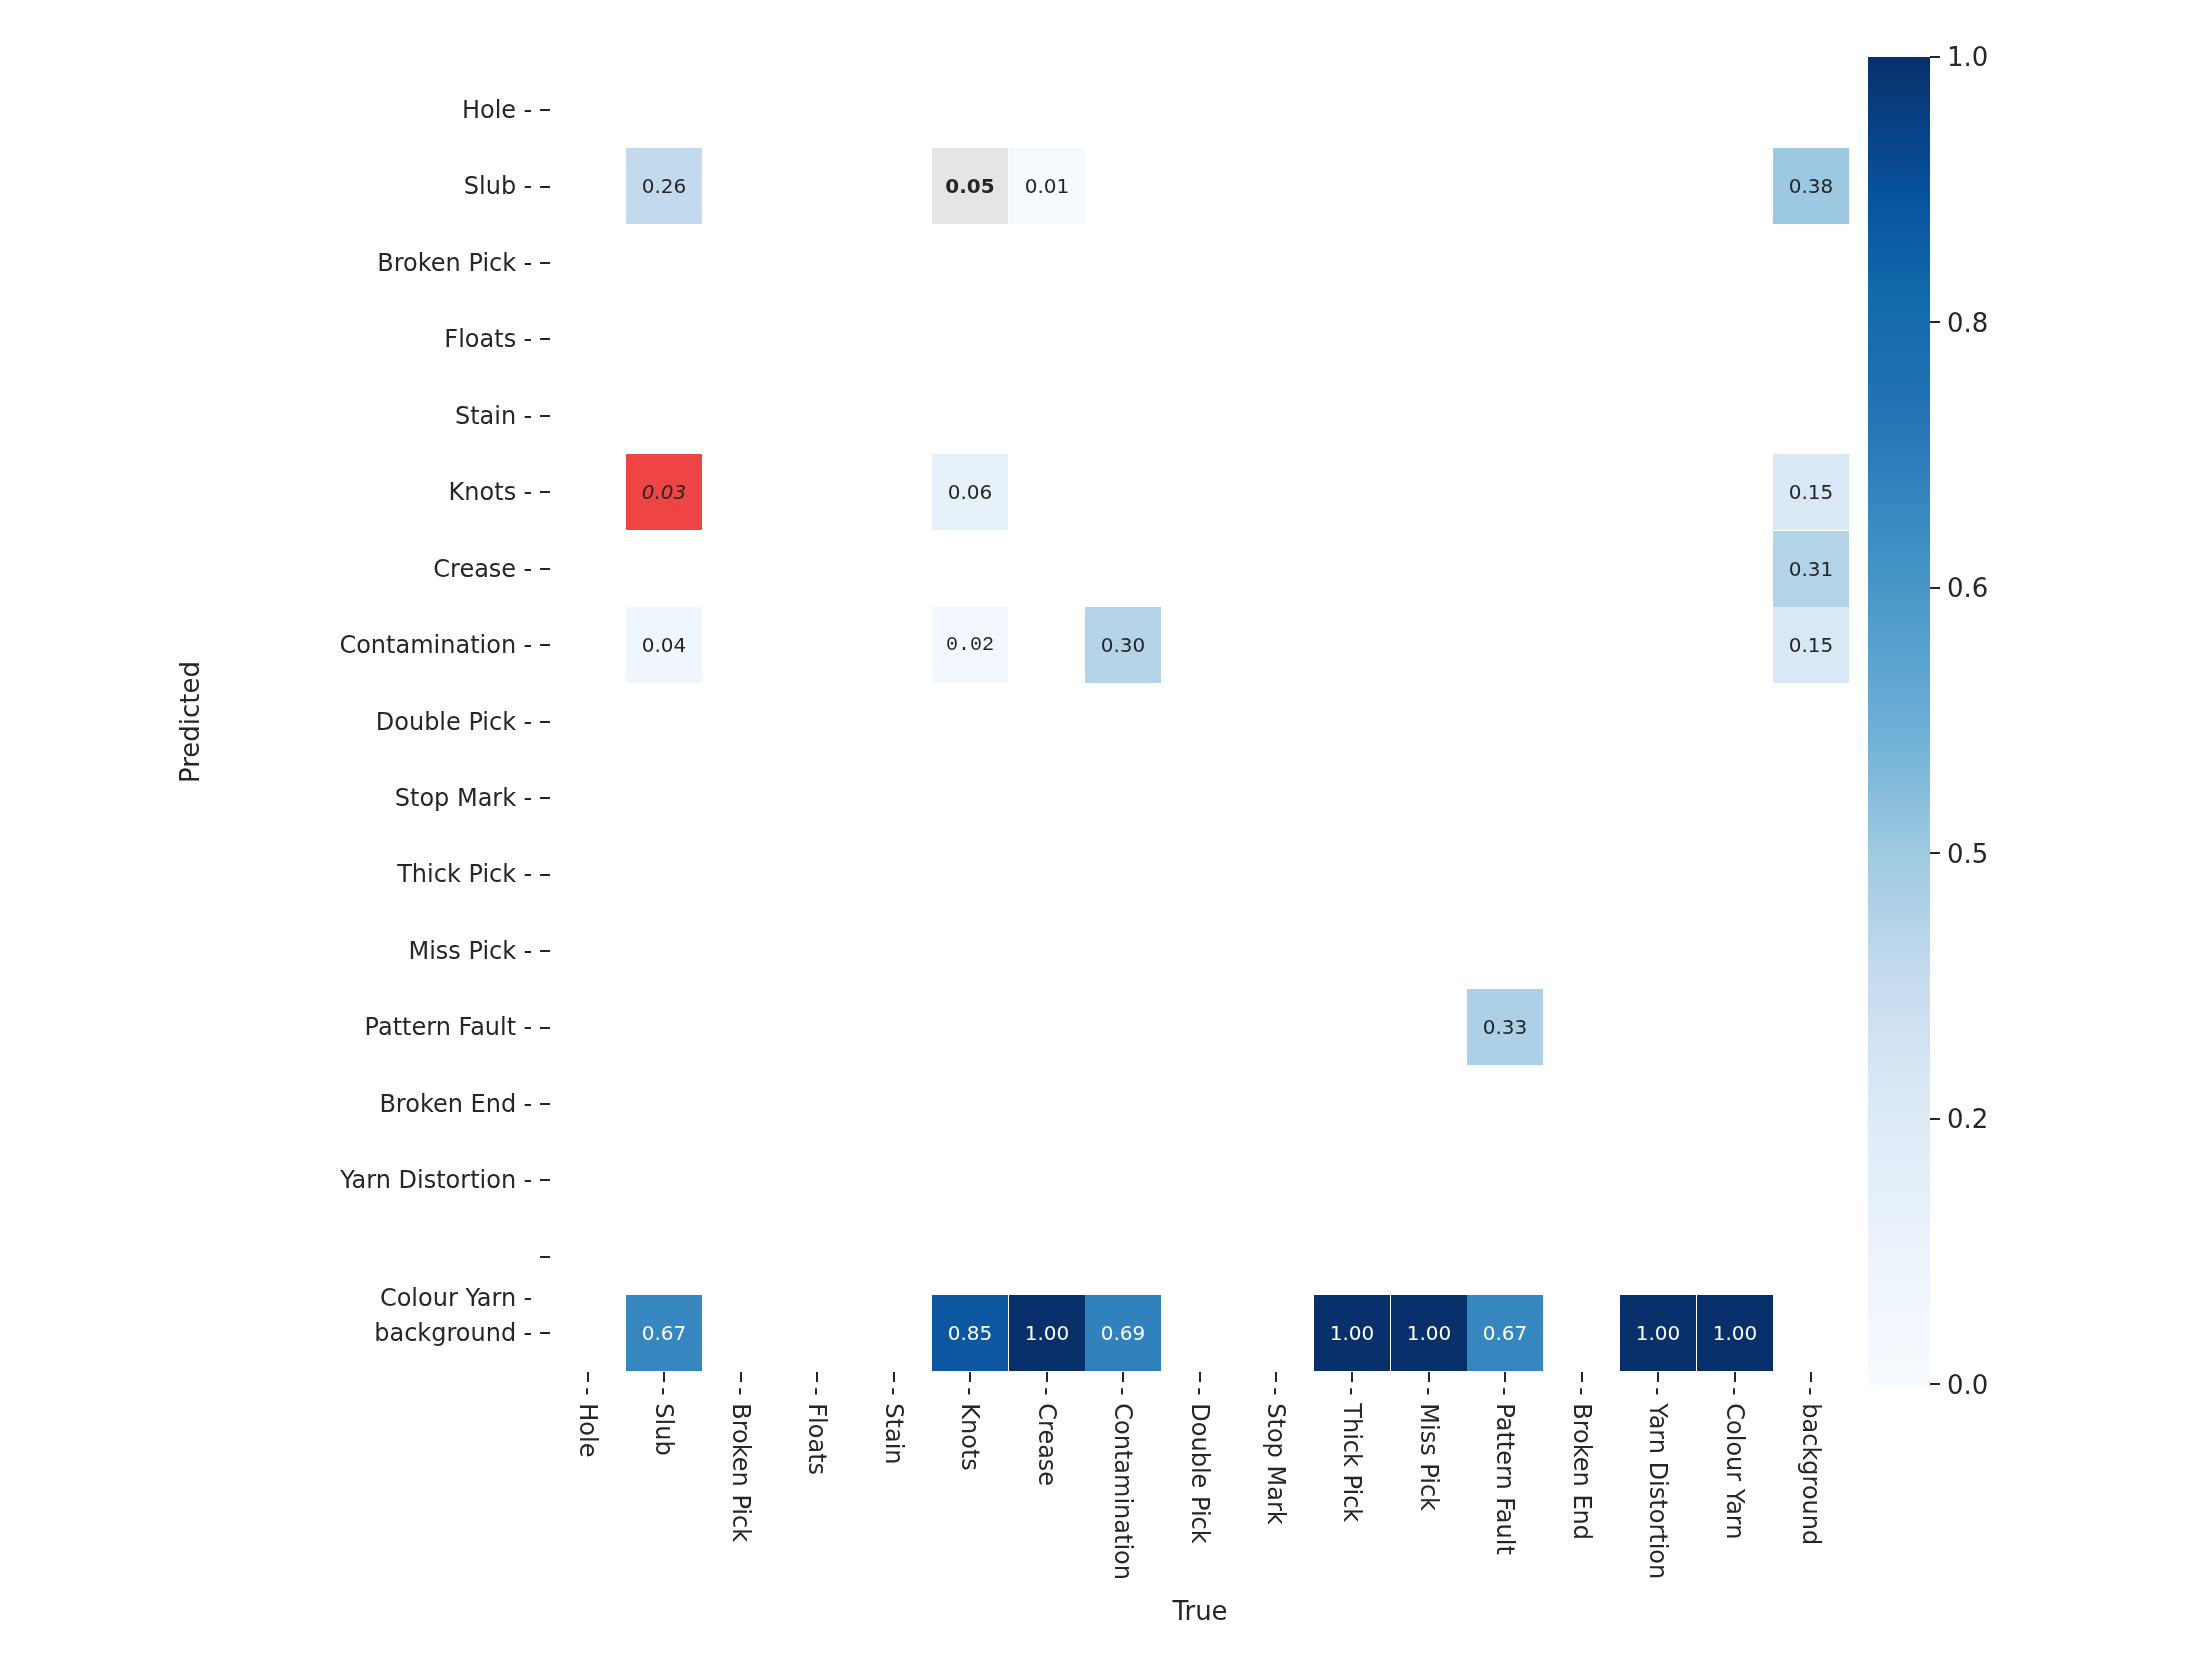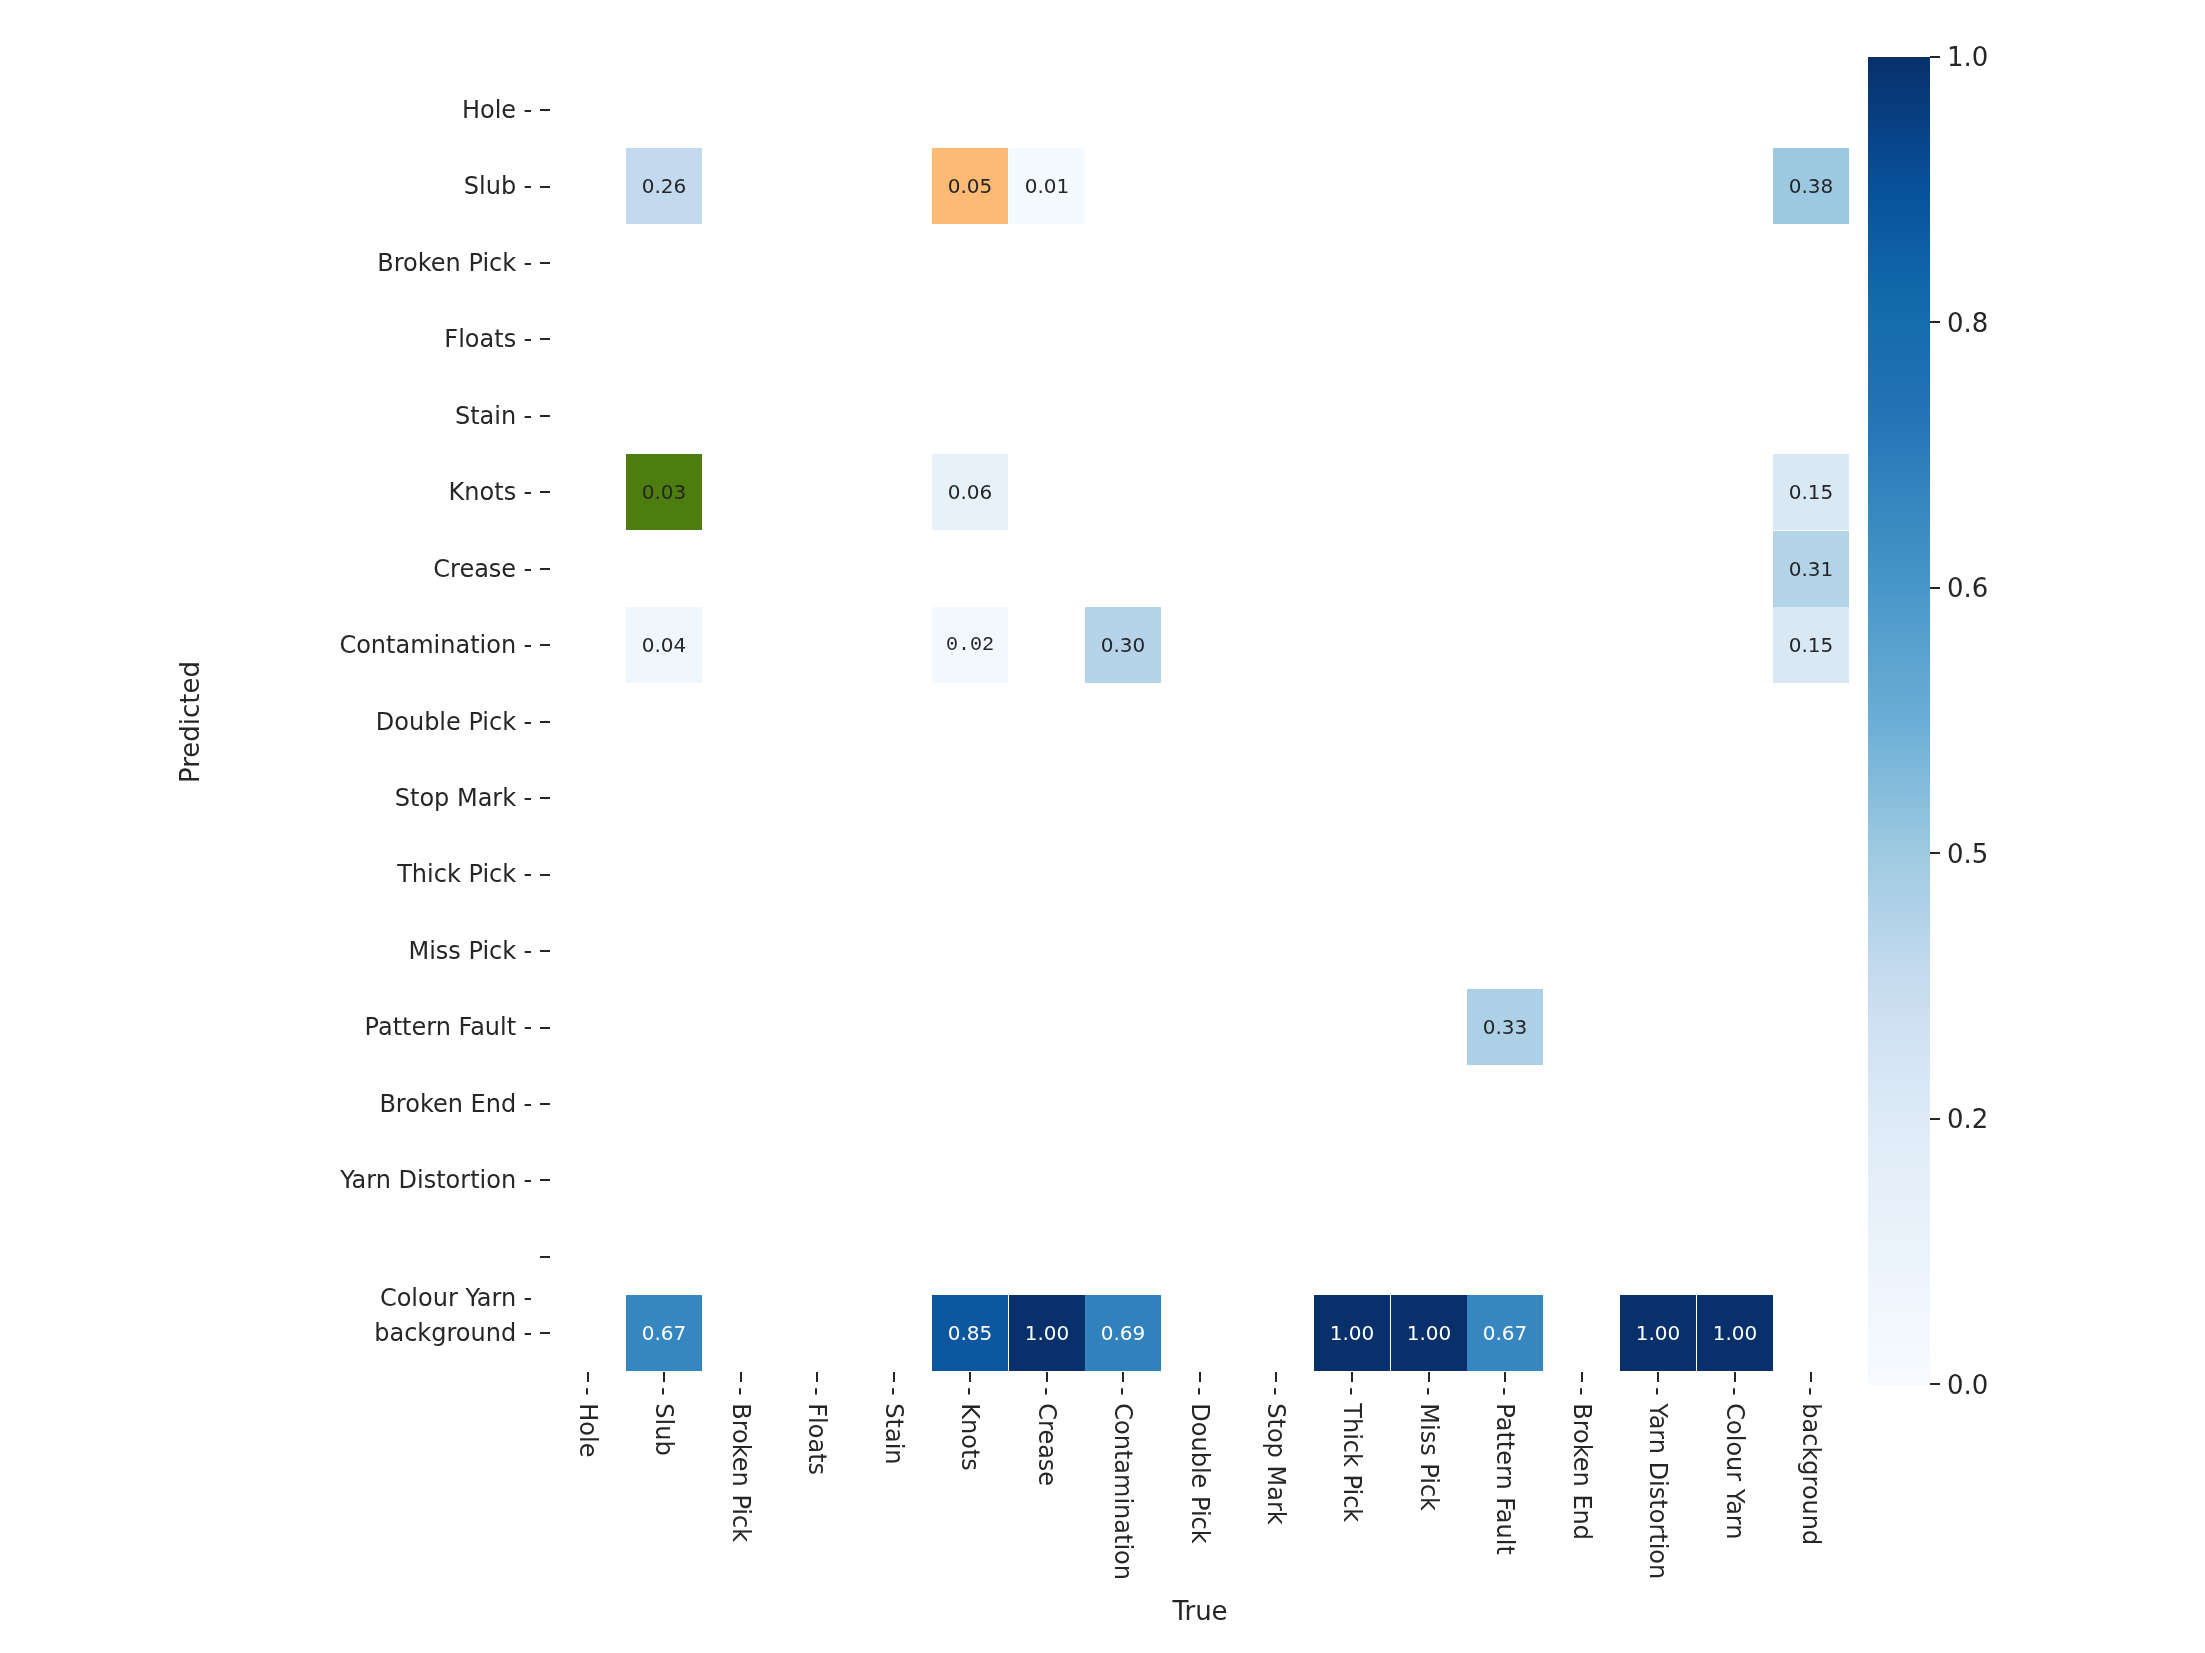--- a/index.html
+++ b/index.html
@@ -319,21 +319,21 @@
       <div class="hm-cell" style="left: 1070px; top: 0px; width: 76px; height: 76px; background: rgb(255, 255, 255);"></div>
       <div class="hm-cell" style="left: 1147px; top: 0px; width: 76px; height: 76px; background: rgb(255, 255, 255);"></div>
       <div class="hm-cell" style="left: 1223px; top: 0px; width: 76px; height: 76px; background: rgb(255, 255, 255);"></div>
       <div class="hm-cell" style="left: 0px; top: 76px; width: 76px; height: 76px; background: rgb(255, 255, 255);"></div>
       <div class="hm-cell" style="left: 76px; top: 76px; width: 76px; height: 76px; background: rgb(195, 218, 238);">
         <span class="cell-value" style="color: rgb(38, 38, 38);">0.26</span>
       </div>
       <div class="hm-cell" style="left: 153px; top: 76px; width: 76px; height: 76px; background: rgb(255, 255, 255);"></div>
       <div class="hm-cell" style="left: 229px; top: 76px; width: 76px; height: 76px; background: rgb(255, 255, 255);"></div>
       <div class="hm-cell" style="left: 306px; top: 76px; width: 76px; height: 76px; background: rgb(255, 255, 255);"></div>
-      <div class="hm-cell" style="left: 382px; top: 76px; width: 76px; height: 76px; background: #fdba74;">
+      <div class="hm-cell" style="left: 382px; top: 76px; width: 76px; height: 76px; background: #e5e5e5; font-weight: bold;">
         <span class="cell-value" style="color: rgb(38, 38, 38);">0.05</span>
       </div>
       <div class="hm-cell" style="left: 459px; top: 76px; width: 76px; height: 76px; background: rgb(245, 250, 254);">
         <span class="cell-value" style="color: rgb(38, 38, 38);">0.01</span>
       </div>
       <div class="hm-cell" style="left: 535px; top: 76px; width: 76px; height: 76px; background: rgb(255, 255, 255);"></div>
       <div class="hm-cell" style="left: 612px; top: 76px; width: 76px; height: 76px; background: rgb(255, 255, 255);"></div>
       <div class="hm-cell" style="left: 688px; top: 76px; width: 76px; height: 76px; background: rgb(255, 255, 255);"></div>
       <div class="hm-cell" style="left: 764px; top: 76px; width: 76px; height: 76px; background: rgb(255, 255, 255);"></div>
       <div class="hm-cell" style="left: 841px; top: 76px; width: 76px; height: 76px; background: rgb(255, 255, 255);"></div>
@@ -389,21 +389,21 @@
       <div class="hm-cell" style="left: 612px; top: 306px; width: 76px; height: 76px; background: rgb(255, 255, 255);"></div>
       <div class="hm-cell" style="left: 688px; top: 306px; width: 76px; height: 76px; background: rgb(255, 255, 255);"></div>
       <div class="hm-cell" style="left: 764px; top: 306px; width: 76px; height: 76px; background: rgb(255, 255, 255);"></div>
       <div class="hm-cell" style="left: 841px; top: 306px; width: 76px; height: 76px; background: rgb(255, 255, 255);"></div>
       <div class="hm-cell" style="left: 917px; top: 306px; width: 76px; height: 76px; background: rgb(255, 255, 255);"></div>
       <div class="hm-cell" style="left: 994px; top: 306px; width: 76px; height: 76px; background: rgb(255, 255, 255);"></div>
       <div class="hm-cell" style="left: 1070px; top: 306px; width: 76px; height: 76px; background: rgb(255, 255, 255);"></div>
       <div class="hm-cell" style="left: 1147px; top: 306px; width: 76px; height: 76px; background: rgb(255, 255, 255);"></div>
       <div class="hm-cell" style="left: 1223px; top: 306px; width: 76px; height: 76px; background: rgb(255, 255, 255);"></div>
       <div class="hm-cell" style="left: 0px; top: 382px; width: 76px; height: 76px; background: rgb(255, 255, 255);"></div>
-      <div class="hm-cell" style="left: 76px; top: 382px; width: 76px; height: 76px; background: #4d7c0f;">
+      <div class="hm-cell" style="left: 76px; top: 382px; width: 76px; height: 76px; background: #ef4444; font-style: italic;">
         <span class="cell-value" style="color: rgb(38, 38, 38);">0.03</span>
       </div>
       <div class="hm-cell" style="left: 153px; top: 382px; width: 76px; height: 76px; background: rgb(255, 255, 255);"></div>
       <div class="hm-cell" style="left: 229px; top: 382px; width: 76px; height: 76px; background: rgb(255, 255, 255);"></div>
       <div class="hm-cell" style="left: 306px; top: 382px; width: 76px; height: 76px; background: rgb(255, 255, 255);"></div>
       <div class="hm-cell" style="left: 382px; top: 382px; width: 76px; height: 76px; background: rgb(231, 241, 250);">
         <span class="cell-value" style="color: rgb(38, 38, 38);">0.06</span>
       </div>
       <div class="hm-cell" style="left: 459px; top: 382px; width: 76px; height: 76px; background: rgb(255, 255, 255);"></div>
       <div class="hm-cell" style="left: 535px; top: 382px; width: 76px; height: 76px; background: rgb(255, 255, 255);"></div>

